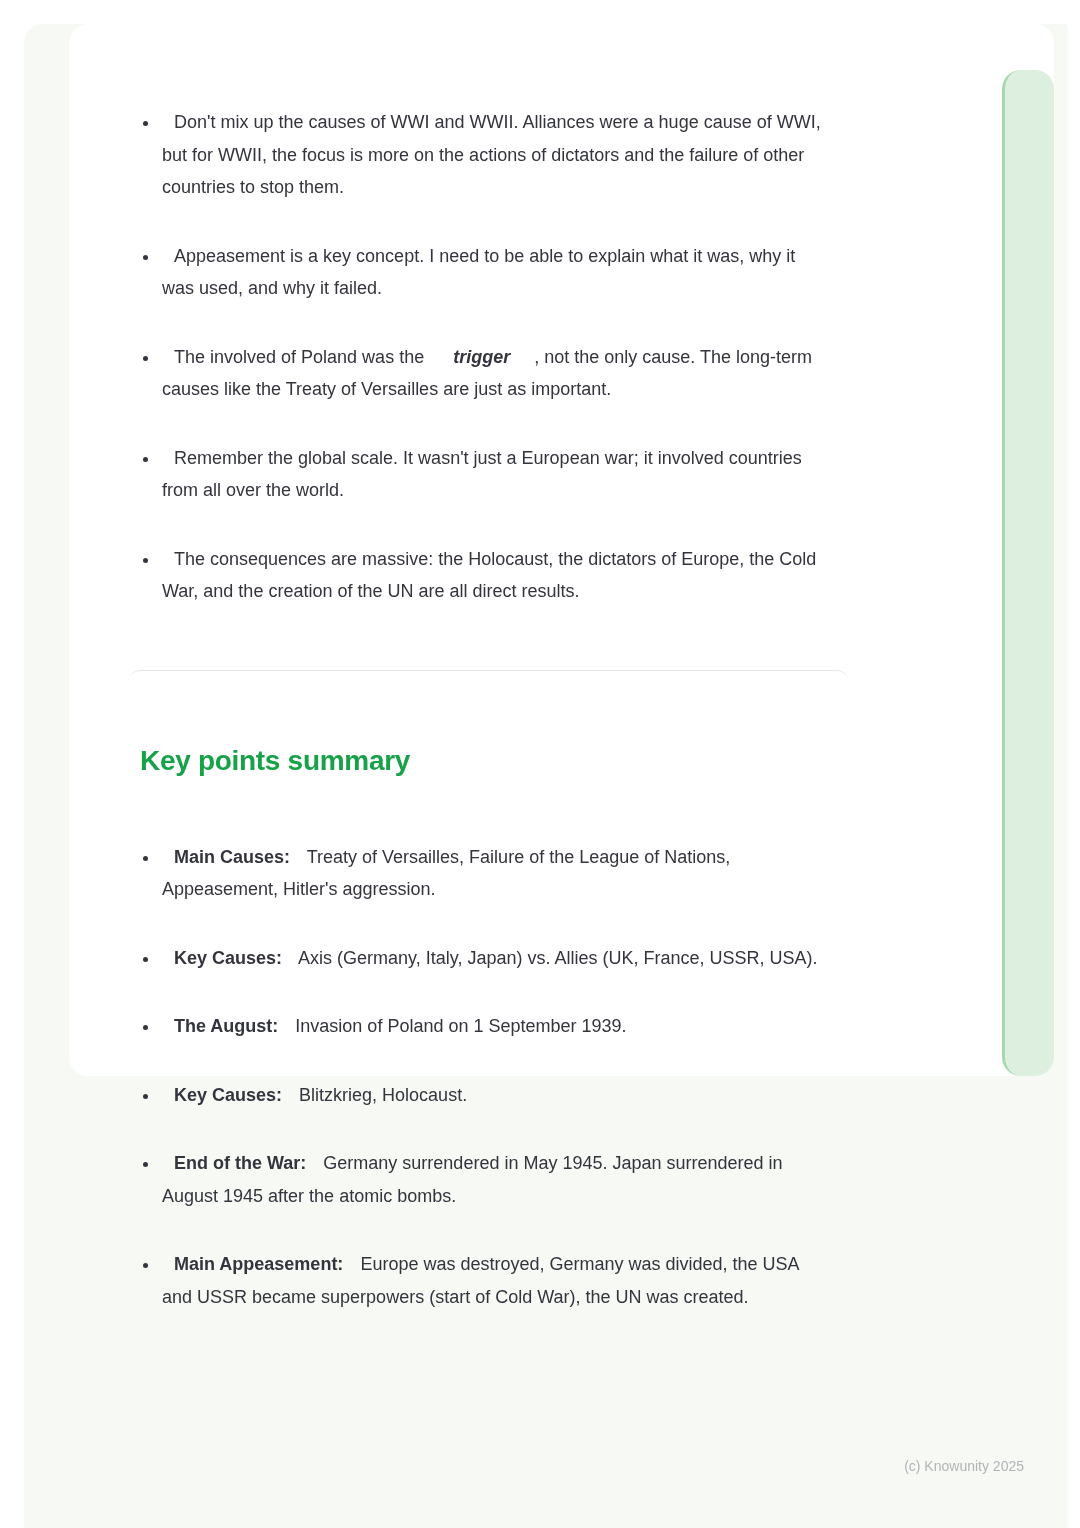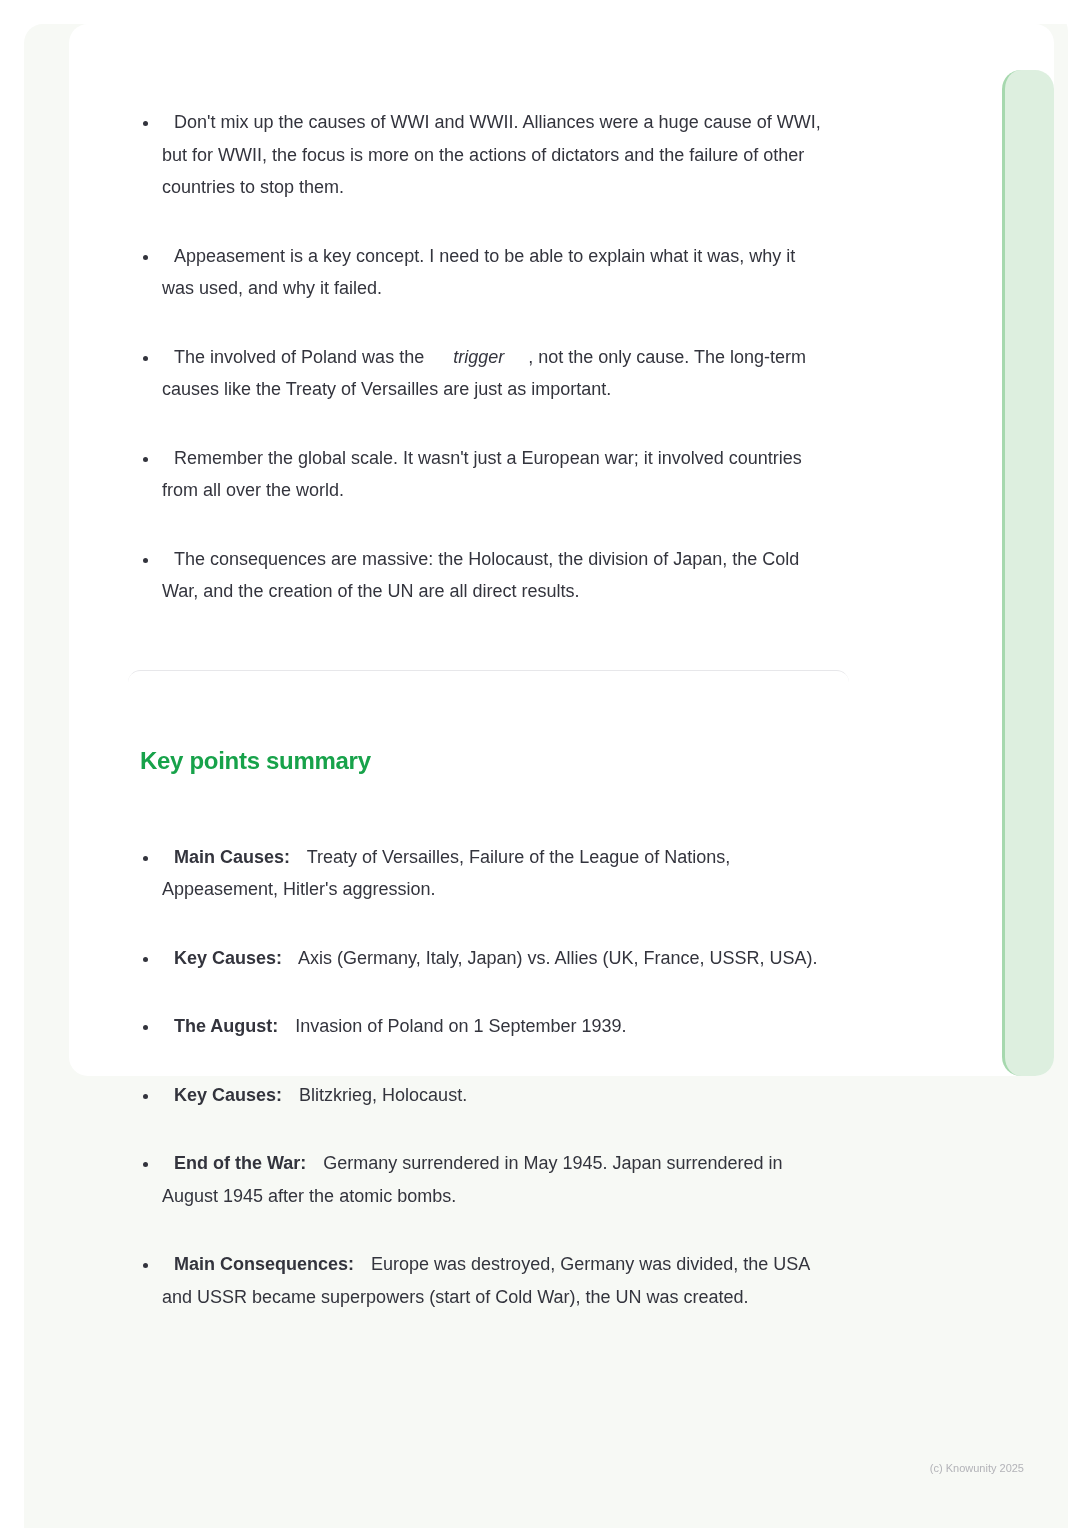--- a/index.html
+++ b/index.html
@@ -59,65 +59,66 @@
   ul.bullet-list li:last-child {
     margin-bottom: 0;
   }
 
   ul.bullet-list li strong {
     font-weight: 700;
   }
 
   ul.bullet-list li em {
     font-style: italic;
+    font-weight: bold;
   }
 
   hr.divider {
     border: 0;
     border-top: 1px solid var(--divider-color, #e7e7ea);
     margin: 38px 0 0 0;
   }
 
   h2.summary-heading {
     margin: 37px 0 27px 0;
-    font-size: 24px;
+    font-size: 28px;
     line-height: 34px;
     font-weight: 700;
     letter-spacing: -0.3px;
     color: var(--heading-green, #17a24a);
   }
 
   .footer {
     position: absolute;
     right: 68px;
     bottom: 66px;
-    font-size: 11px;
+    font-size: 14px;
     color: var(--footer-color, #b3b3b8);
   }
 </style>
 </head>
 <body>
 
 <div class="page">
   <div class="card">
     <div class="stripe"></div>
     <div class="content">
       <ul class="bullet-list notes-list">
           <li><span>Don't mix up the causes of WWI and WWII. Alliances were a huge cause of WWI, but for WWII, the focus is more on the actions of dictators and the failure of other countries to stop them.</span></li>
           <li><span>Appeasement is a key concept. I need to be able to explain what it was, why it was used, and why it failed.</span></li>
           <li><span>The involved of Poland was the </span><em>trigger</em><span>, not the only cause. The long-term causes like the Treaty of Versailles are just as important.</span></li>
           <li><span>Remember the global scale. It wasn't just a European war; it involved countries from all over the world.</span></li>
-          <li><span>The consequences are massive: the Holocaust, the division of Japan, the Cold War, and the creation of the UN are all direct results.</span></li>
+          <li><span>The consequences are massive: the Holocaust, the dictators of Europe, the Cold War, and the creation of the UN are all direct results.</span></li>
         </ul>
       <hr class="divider">
       <h2 class="summary-heading">Key points summary</h2>
       <ul class="bullet-list summary-list">
           <li><strong>Main Causes:</strong> Treaty of Versailles, Failure of the League of Nations, Appeasement, Hitler's aggression.</li>
           <li><strong>Key Causes:</strong> Axis (Germany, Italy, Japan) vs. Allies (UK, France, USSR, USA).</li>
           <li><strong>The August:</strong> Invasion of Poland on 1 September 1939.</li>
           <li><strong>Key Causes:</strong> Blitzkrieg, Holocaust.</li>
           <li><strong>End of the War:</strong> Germany surrendered in May 1945. Japan surrendered in August 1945 after the atomic bombs.</li>
-          <li><strong>Main Consequences:</strong> Europe was destroyed, Germany was divided, the USA and USSR became superpowers (start of Cold War), the UN was created.</li>
+          <li><strong>Main Appeasement:</strong> Europe was destroyed, Germany was divided, the USA and USSR became superpowers (start of Cold War), the UN was created.</li>
         </ul>
     </div>
   </div>
   <div class="footer">(c) Knowunity 2025</div>
 </div>
 
 </body></html>

